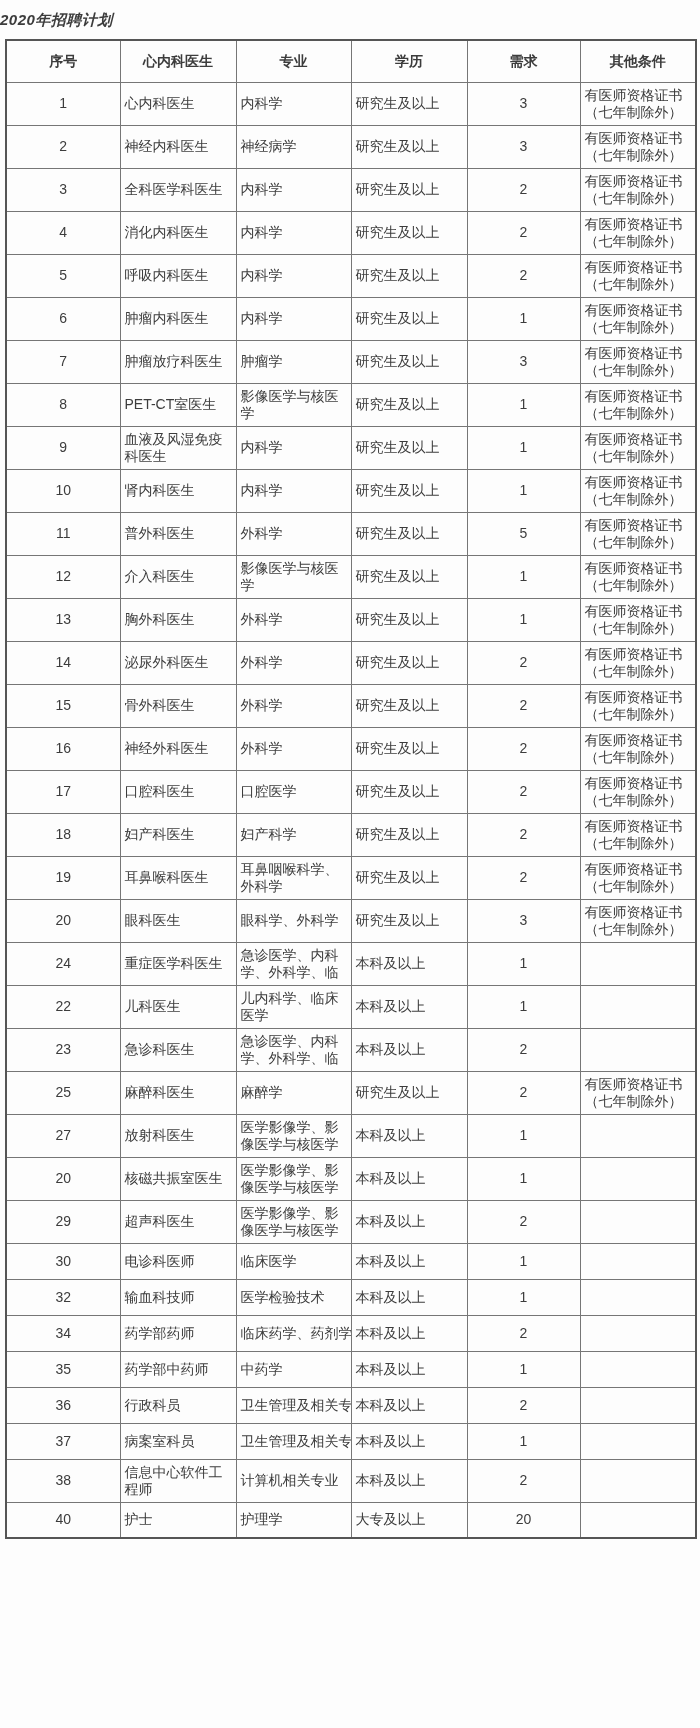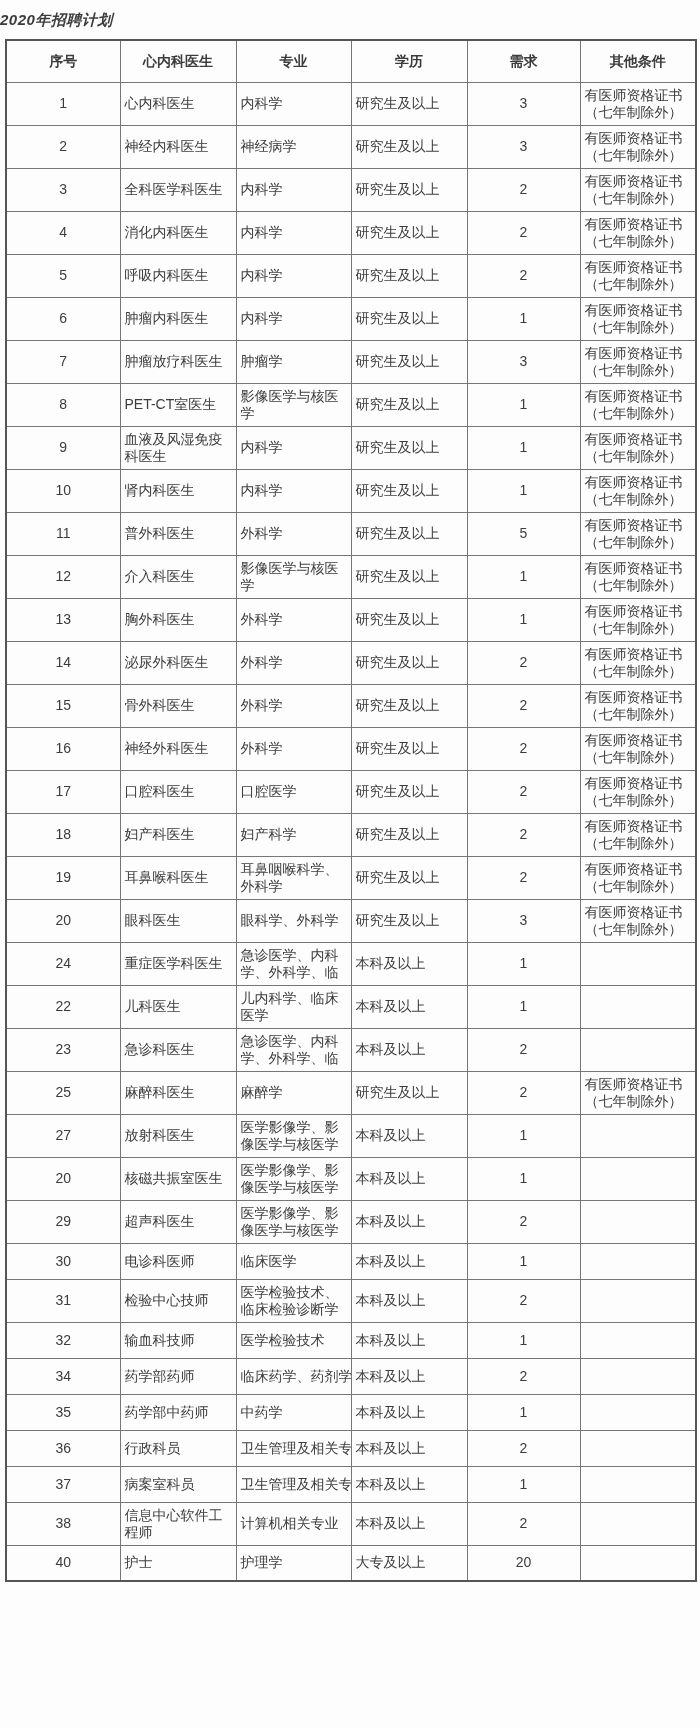--- a/index.html
+++ b/index.html
@@ -335,28 +335,20 @@
 
     <tr>
       <td class="center">30</td>
       <td class="left">电诊科医师</td>
       <td class="left">临床医学</td>
       <td class="left">本科及以上</td>
       <td class="center">1</td>
       <td class="left"></td>
     </tr>
 
-    <tr>
-      <td class="center">31</td>
-      <td class="left">检验中心技师</td>
-      <td class="left">医学检验技术、临床检验诊断学</td>
-      <td class="left">本科及以上</td>
-      <td class="center">2</td>
-      <td class="left"></td>
-    </tr>
 
     <tr>
       <td class="center">32</td>
       <td class="left">输血科技师</td>
       <td class="left">医学检验技术</td>
       <td class="left">本科及以上</td>
       <td class="center">1</td>
       <td class="left"></td>
     </tr>
 

